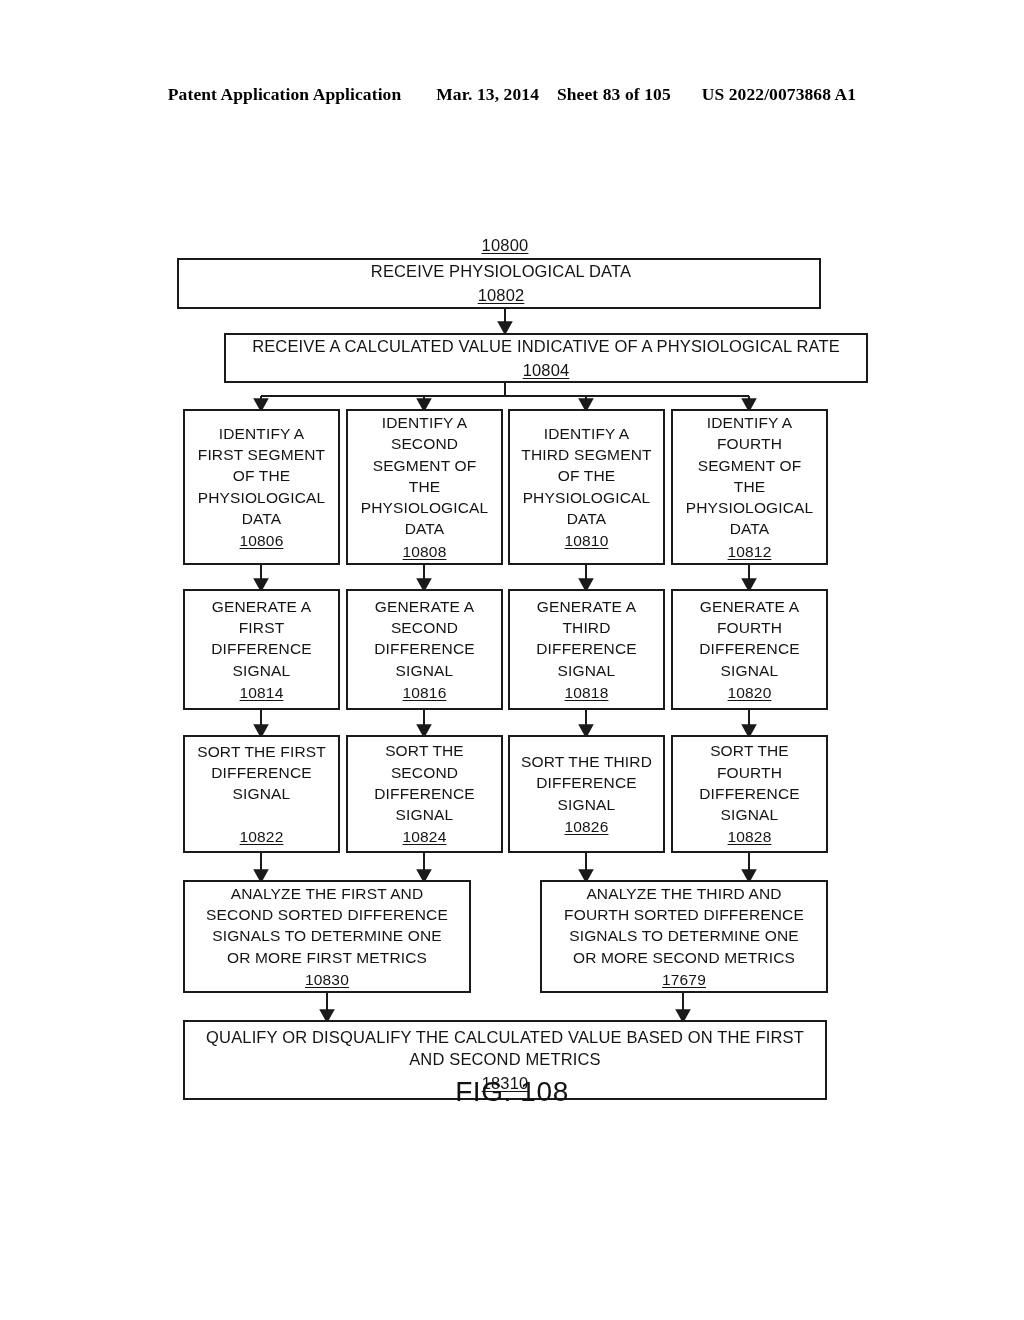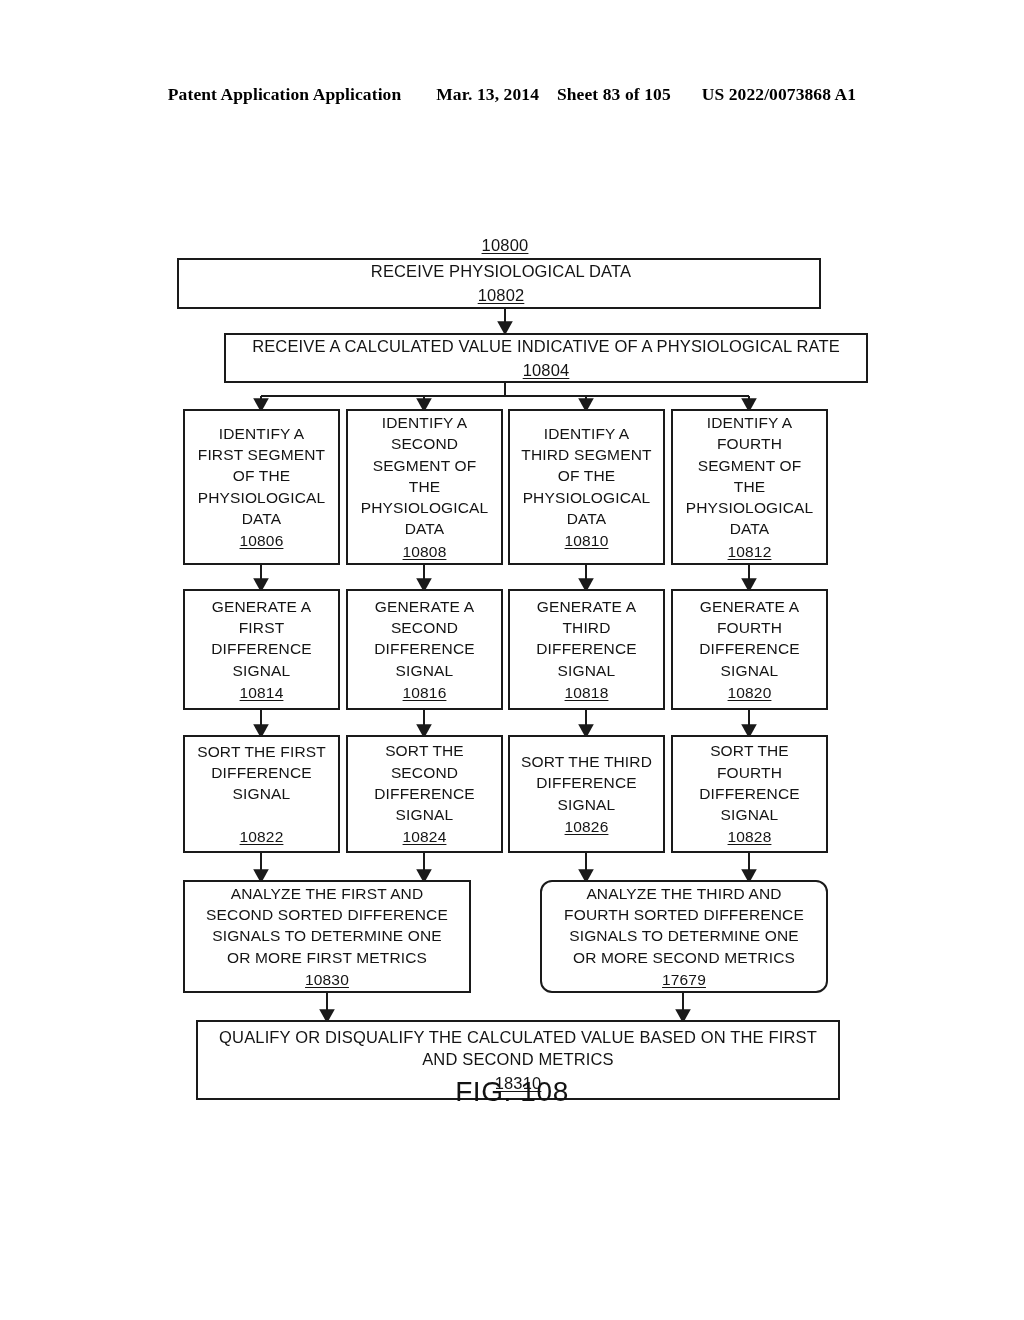--- a/index.html
+++ b/index.html
@@ -253,29 +253,29 @@
     <span class="bref">10828</span>
   </div>
 
   <div class="fbox" style="left:183px; top:880px; width:288px; height:113px;">
     <span class="btext">ANALYZE THE FIRST AND
 SECOND SORTED DIFFERENCE
 SIGNALS TO DETERMINE ONE
 OR MORE FIRST METRICS</span>
     <span class="bref">10830</span>
   </div>
-  <div class="fbox" style="left:540px; top:880px; width:288px; height:113px;border-radius:12px;">
+  <div class="fbox" style="left:540px; top:880px; width:288px; height:113px;">
     <span class="btext">ANALYZE THE THIRD AND
 FOURTH SORTED DIFFERENCE
 SIGNALS TO DETERMINE ONE
 OR MORE SECOND METRICS</span>
     <span class="bref">17679</span>
   </div>
 
-  <div class="fbox wide" style="left:196px; top:1020px; width:644px; height:80px;">
+  <div class="fbox wide" style="left:183px; top:1020px; width:644px; height:80px;">
     <span class="btext">QUALIFY OR DISQUALIFY THE CALCULATED VALUE BASED ON THE FIRST
 AND SECOND METRICS</span>
     <span class="bref">18310</span>
   </div>
 
   <div class="fig-caption" style="left:362px; top:1076px; width:300px;">FIG. 108</div>
 
 </div>
 
 </body></html>

